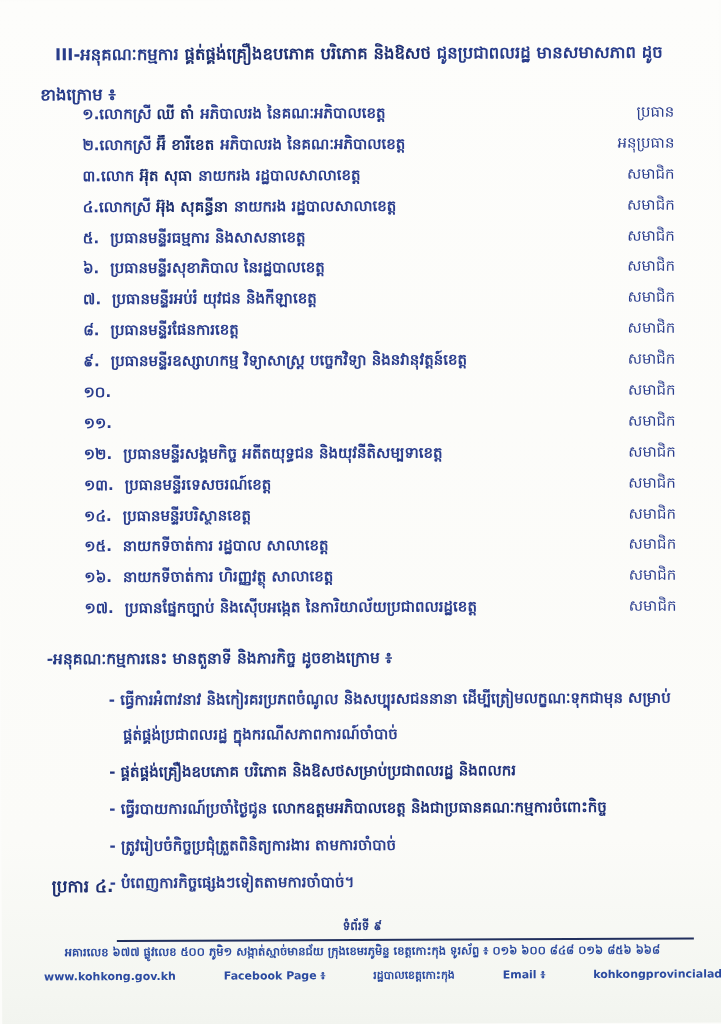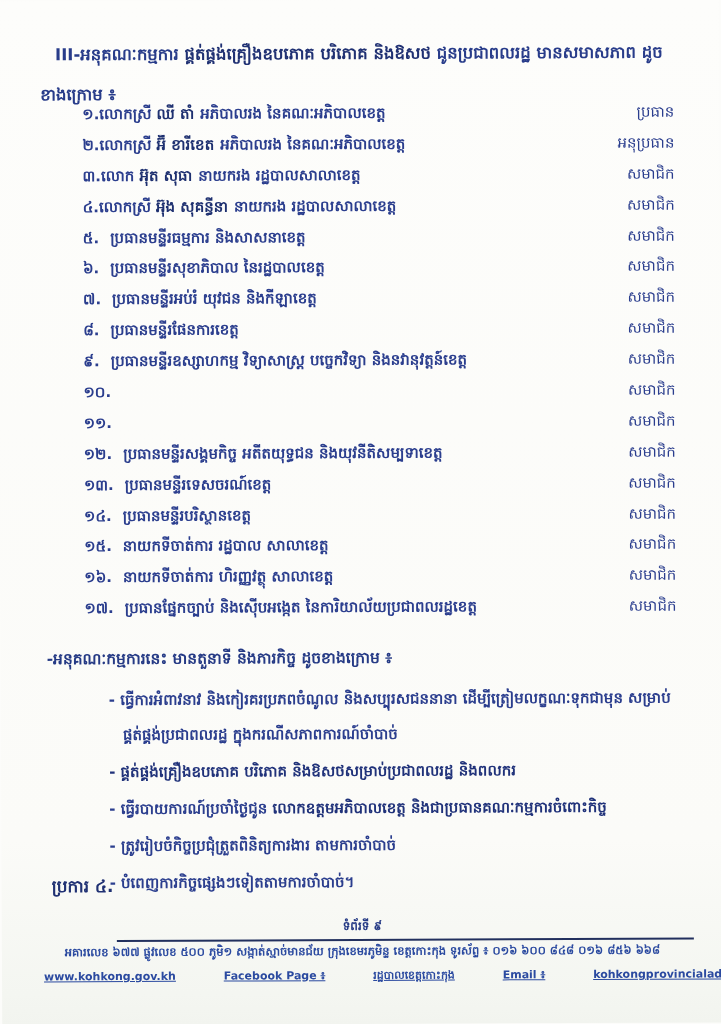--- a/index.html
+++ b/index.html
@@ -103,21 +103,21 @@
   }
   .footer-web {
     position: absolute;
     left: 20px; top: 968px; width: 681px;
     text-align: center;
     font-size: 11px;
     font-weight: 700;
     color: #2b4aa0;
     white-space: nowrap;
   }
-  .footer-web .seg { margin: 0 22px; text-decoration: underline; }
+  .footer-web .seg { margin: 0 22px; }
 </style>
 </head>
 <body>
 
 <div class="scan-page">
 
   <div class="heading">
     <span>III-អនុគណៈកម្មការ </span><span class="hv">ផ្គត់ផ្គង់គ្រឿងឧបភោគ បរិភោគ និងឱសថ</span><span> ជូនប្រជាពលរដ្ឋ មានសមាសភាព ដូចខាងក្រោម ៖</span>
   </div>
 

